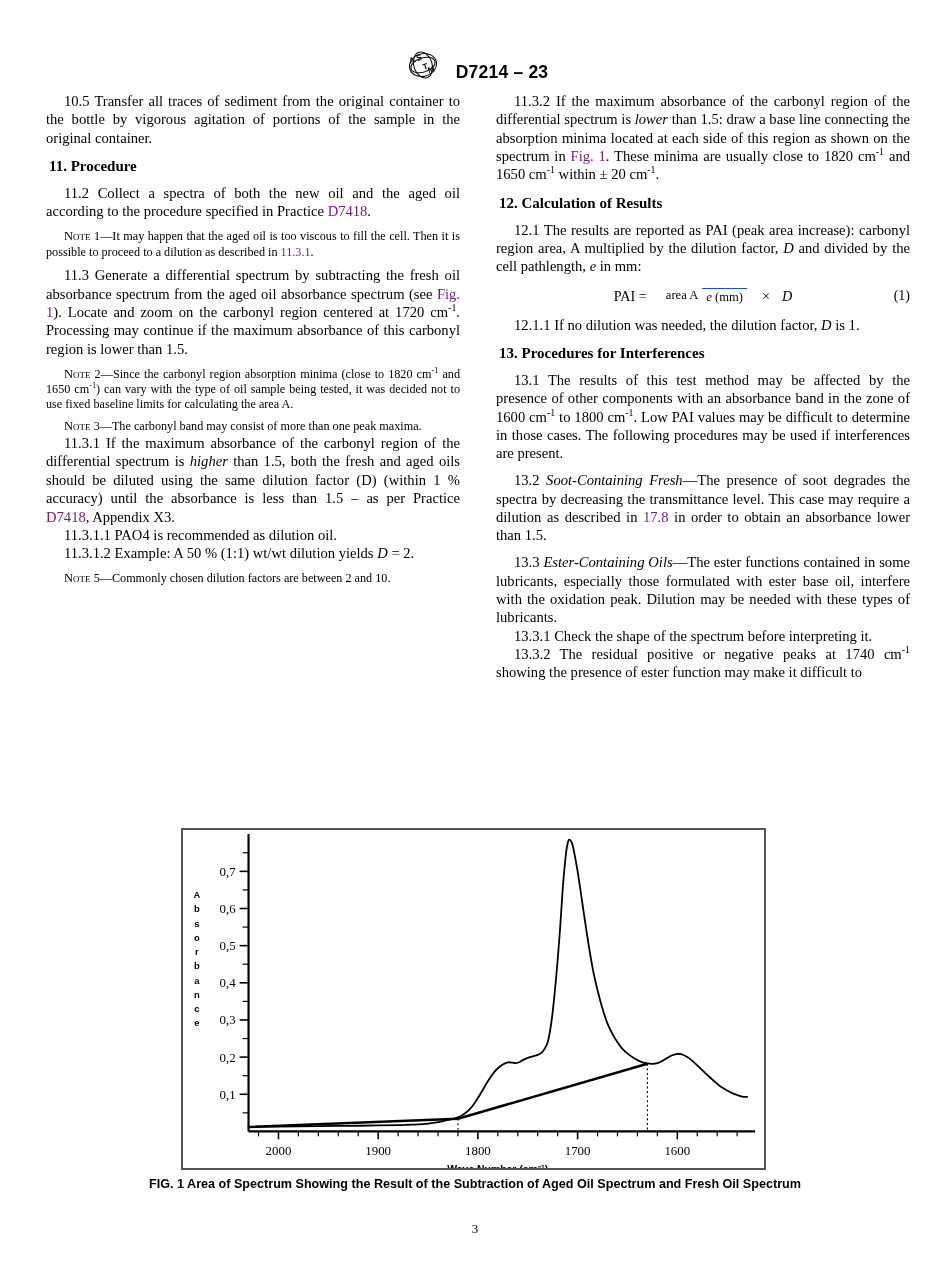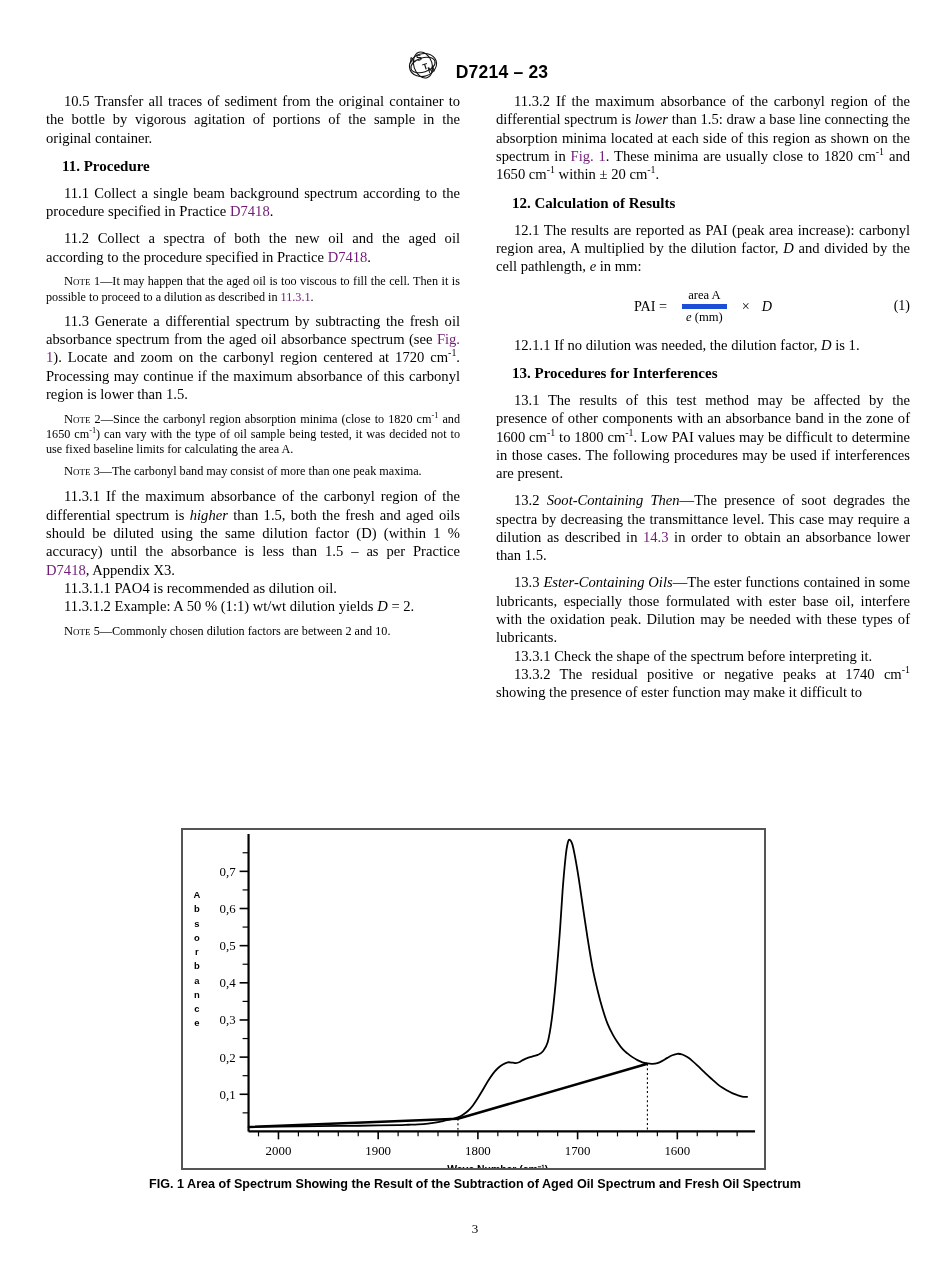--- a/index.html
+++ b/index.html
@@ -66,26 +66,26 @@
   p.body.tight {
     margin-bottom: 0px;
   }
   p.note {
     font-size: 12.2px;
     line-height: 1.22;
     text-indent: 18px;
     margin-bottom: 7px;
     text-align: justify;
   }
-  p.note.tight { margin-bottom: 8px; }
+  p.note.tight { margin-bottom: 0; }
   h3.sec {
     font-family: "Liberation Serif", serif;
     font-weight: bold;
     font-size: 15px;
-    margin: 11px 0 9px 16px;
+    margin: 11px 0 9px 3px;
     text-indent: 0;
   }
   .notelbl {
     font-variant: small-caps;
     font-size: 12.6px;
   }
   .ref { color: #701a75; }
   .ital { font-style: italic; }
   sup { font-size: 0.68em; vertical-align: super; line-height: 0; }
 
@@ -99,27 +99,27 @@
     font-size: 14.6px;
   }
   .eqn {
     display: flex;
     align-items: center;
     gap: 12px;
     font-size: 14.2px;
   }
   .frac {
     display: inline-flex;
-    flex-direction: column;
+    flex-direction: row;
     align-items: center;
     vertical-align: middle;
     margin: 0 3px;
   }
   .frac .num { padding: 0 4px 1px 4px; font-size: 12.6px; }
-  .frac .den { padding: 1px 4px 0 4px; font-size: 12.6px; border-top: 5px solid #1d4ed8; }
+  .frac .den { padding: 1px 4px 0 4px; font-size: 12.6px; border-top: 1px solid #1d4ed8; }
   .eqn-number {
     position: absolute;
     right: 0;
     font-size: 14px;
   }
 
   
   .figure-wrap {
     position: absolute;
     left: 181px;
@@ -171,21 +171,20 @@
 </div>
 
 <div class="columns">
 
   <div class="col">
 
     <p class="body"><span>10.5 Transfer all traces of sediment from the original container to the bottle by vigorous agitation of portions of the sample in the original container.</span></p>
 
     <h3 class="sec">11.  Procedure</h3>
 
-    <p class="body"><span>11.1  Collect a single beam background spectrum according to the procedure specified in Practice </span><span class="ref">D7418</span><span>.</span></p>
 
     <p class="body"><span>11.2  Collect a spectra of both the new oil and the aged oil according to the procedure specified in Practice </span><span class="ref">D7418</span><span>.</span></p>
 
     <p class="note"><span class="notelbl">Note</span><span> 1—It may happen that the aged oil is too viscous to fill the cell. Then it is possible to proceed to a dilution as described in </span><span class="ref">11.3.1</span><span>.</span></p>
 
 
     <p class="body"><span>11.3  Generate a differential spectrum by subtracting the fresh oil absorbance spectrum from the aged oil absorbance spectrum (see </span><span class="ref">Fig. 1</span><span>). Locate and zoom on the carbonyl region centered at 1720 cm</span><sup>-1</sup><span>. Processing may continue if the maximum absorbance of this carbonyl region is lower than 1.5.</span></p>
 
     <p class="note"><span class="notelbl">Note</span><span> 2—Since the carbonyl region absorption minima (close to 1820 cm</span><sup>-1</sup><span> and 1650 cm</span><sup>-1</sup><span>) can vary with the type of oil sample being tested, it was decided not to use fixed baseline limits for calculating the area A.</span></p>
 
@@ -222,21 +221,21 @@
       </span>
       <span class="eqn-number">(1)</span>
     </div>
 
     <p class="body"><span>12.1.1  If no dilution was needed, the dilution factor, </span><span class="ital">D</span><span> is 1.</span></p>
 
     <h3 class="sec">13.  Procedures for Interferences</h3>
 
     <p class="body"><span>13.1  The results of this test method may be affected by the presence of other components with an absorbance band in the zone of 1600 cm</span><sup>-1</sup><span> to 1800 cm</span><sup>-1</sup><span>. Low PAI values may be difficult to determine in those cases. The following procedures may be used if interferences are present.</span></p>
 
-    <p class="body"><span>13.2  </span><span class="ital">Soot-Containing Then</span><span>—The presence of soot degrades the spectra by decreasing the transmittance level. This case may require a dilution as described in </span><span class="ref">14.3</span><span> in order to obtain an absorbance lower than 1.5.</span></p>
+    <p class="body"><span>13.2  </span><span class="ital">Soot-Containing Fresh</span><span>—The presence of soot degrades the spectra by decreasing the transmittance level. This case may require a dilution as described in </span><span class="ref">17.8</span><span> in order to obtain an absorbance lower than 1.5.</span></p>
 
     <p class="body tight"><span>13.3  </span><span class="ital">Ester-Containing Oils</span><span>—The ester functions contained in some lubricants, especially those formulated with ester base oil, interfere with the oxidation peak. Dilution may be needed with these types of lubricants.</span></p>
 
     <p class="body tight"><span>13.3.1  Check the shape of the spectrum before interpreting it.</span></p>
 
     <p class="body"><span>13.3.2  The residual positive or negative peaks at 1740 cm</span><sup>-1</sup><span> showing the presence of ester function may make it difficult to</span></p>
   </div>
 </div>
 
 <div class="figure-wrap">

